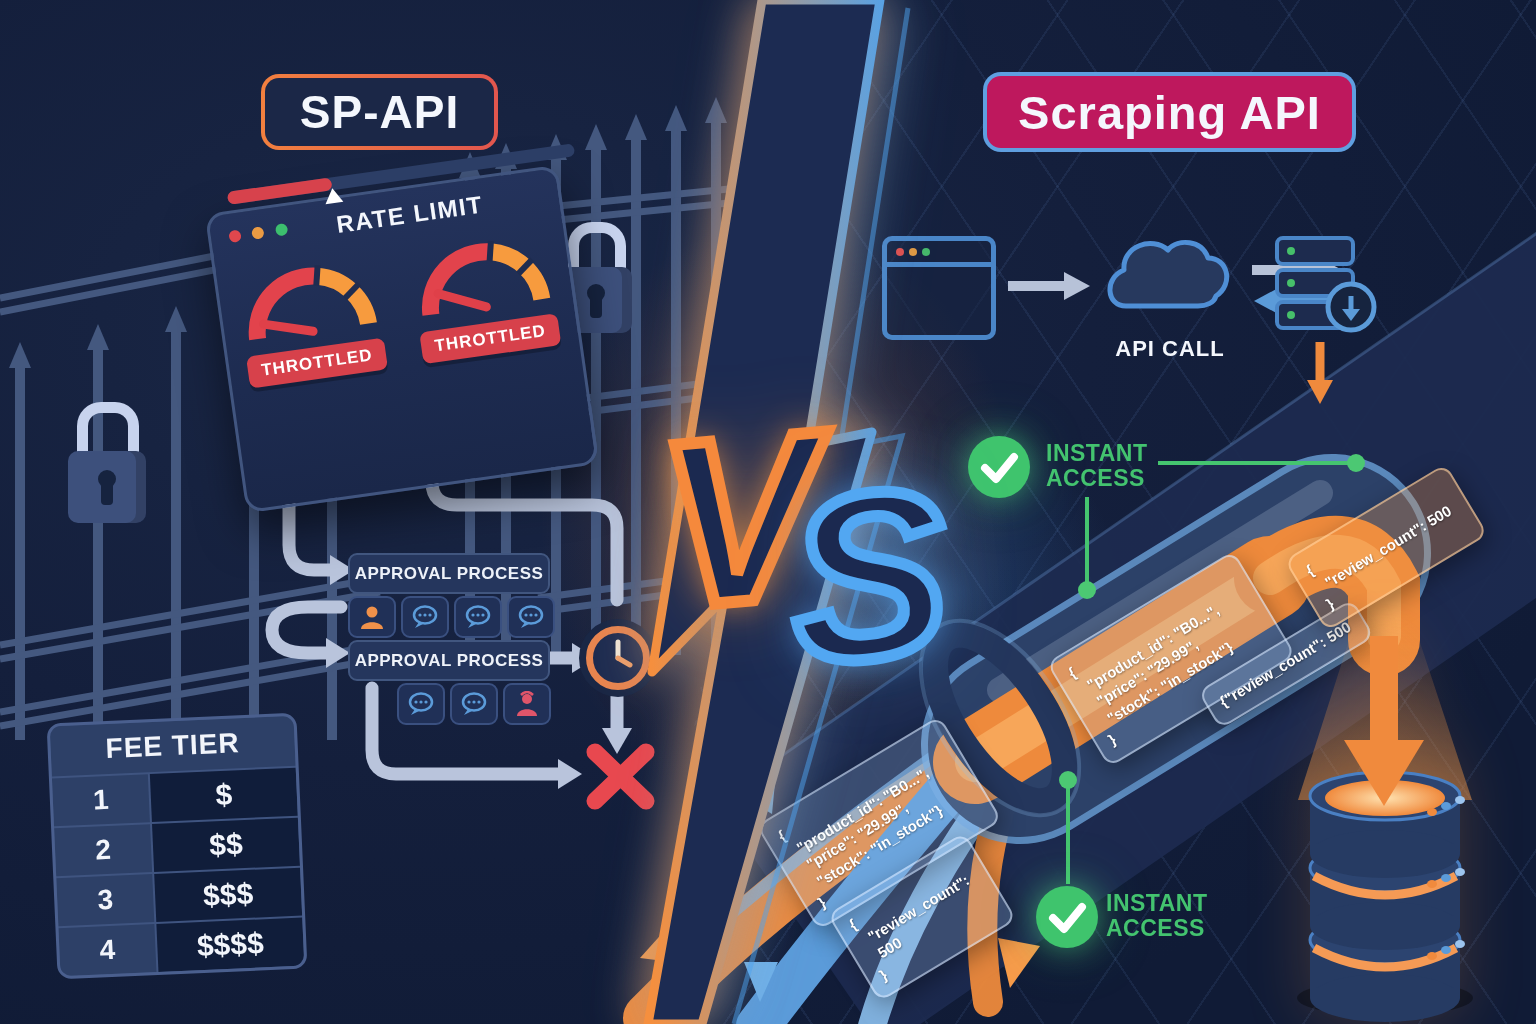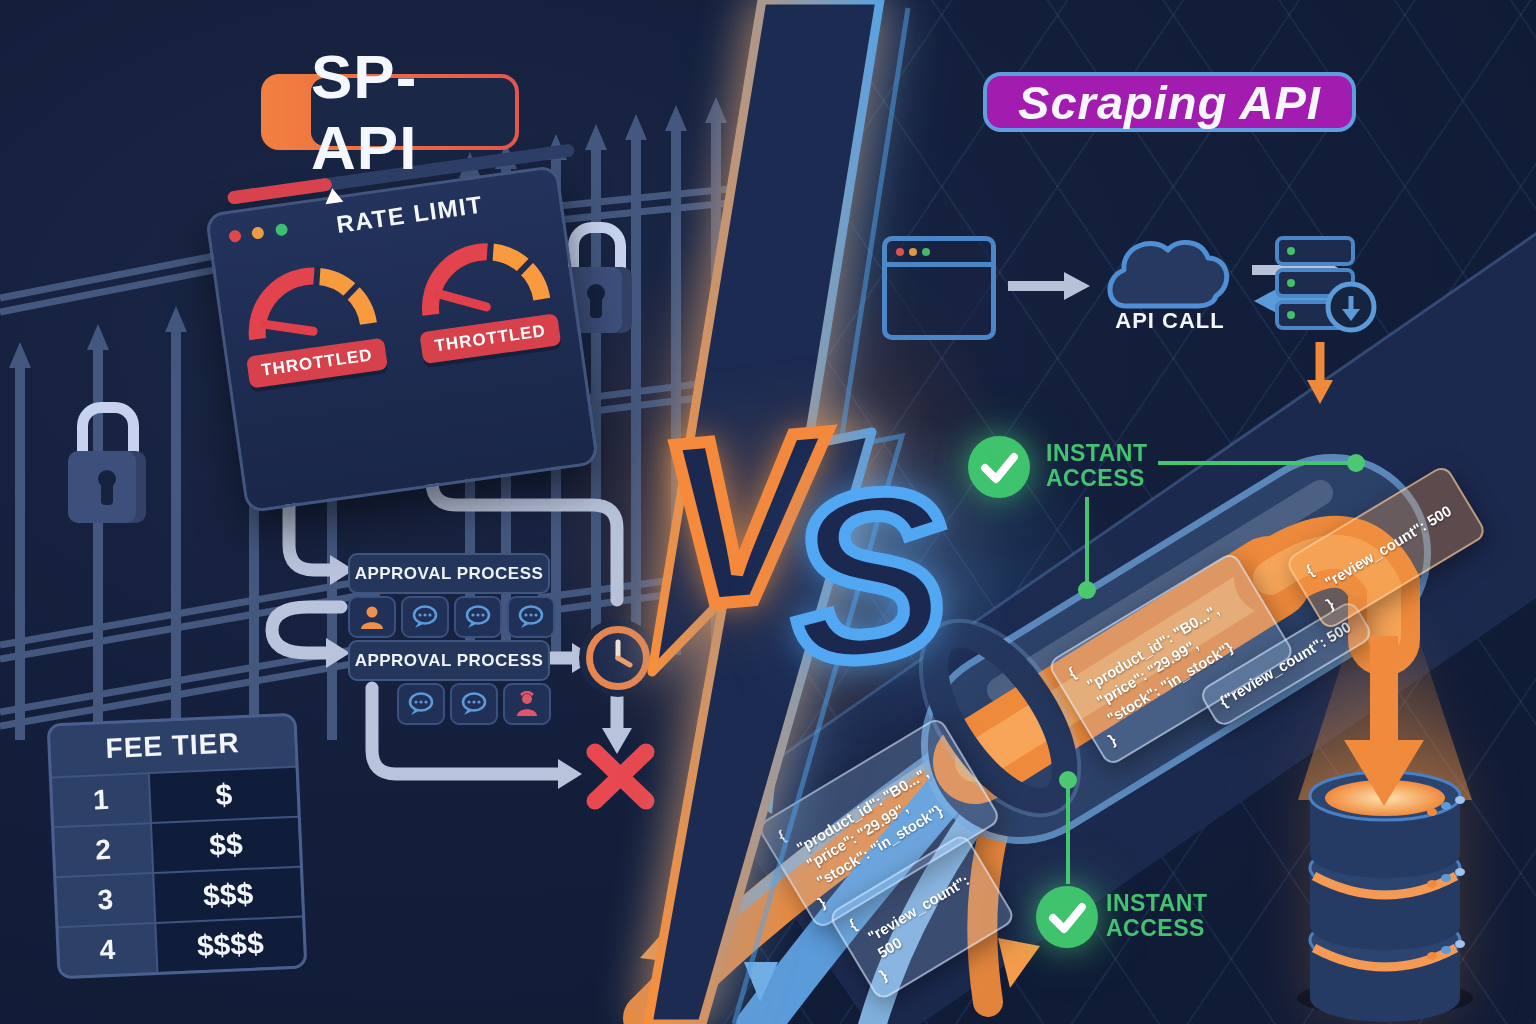--- a/index.html
+++ b/index.html
@@ -387,21 +387,21 @@
       <line x1="1158" y1="463" x2="1348" y2="463"></line>
       <line x1="1087" y1="497" x2="1087" y2="582"></line>
       <line x1="1068" y1="788" x2="1068" y2="884"></line>
     </g>
     <g fill="#4cc873">
       <circle cx="1356" cy="463" r="9"></circle>
         <circle cx="1087" cy="590" r="9"></circle>
         <circle cx="1068" cy="780" r="9"></circle>
     </g>
   </svg>
-  <div class="abs api-label" style="left:1108px;top:308px;width:124px;">API CALL</div>
+  <div class="abs api-label" style="left:1108px;top:336px;width:124px;">API CALL</div>
 
   <div class="abs check" style="left:968px;top:436px;">
     <svg width="60" height="60">
         <polyline points="16,31 27,42 45,20" fill="none" stroke="#fff" stroke-width="8" stroke-linecap="round" stroke-linejoin="round"></polyline>
       </svg>
   </div>
   <div class="abs ia-text" style="left:1046px;top:441px;">
     <div>INSTANT</div>
     <div>ACCESS</div>
   </div>
@@ -498,19 +498,19 @@
       </linearGradient>
     </defs>
     <polyline points="908,8 840,448 902,436 734,1024" fill="none" stroke="#4da3f0" stroke-width="5" opacity=".5"></polyline>
     <polygon points="762,0 880,0 808,445 872,432 702,1024 648,1024 724,598 652,672" fill="#1c2b52" stroke="url(#boltGrad)" stroke-width="9" stroke-linejoin="round"></polygon>
   </svg>
 
   <div id="vs-v" class="abs vs-letter">V</div>
   <div id="vs-s" class="abs vs-letter">S</div>
 
   <div class="abs badge-wrap" style="left:261px;top:74px;background:linear-gradient(90deg,#f2803f,#e2564e);">
-    <div class="badge-inner" style="width:204px;height:68px;font-size:62px;margin-left:46px;">SP-API</div>
+    <div class="badge-inner" style="width:229px;height:68px;font-size:46px;">SP-API</div>
   </div>
   <div class="abs badge-wrap" style="left:983px;top:72px;background:#5f9fe0;">
-    <div class="badge-inner" style="width:365px;height:52px;font-size:47px;background:#a21caf;font-style:italic;">Scraping API</div>
+    <div class="badge-inner" style="width:365px;height:72px;font-size:47px;background:#be185d;">Scraping API</div>
   </div>
 
 </div>
 
 </body></html>

